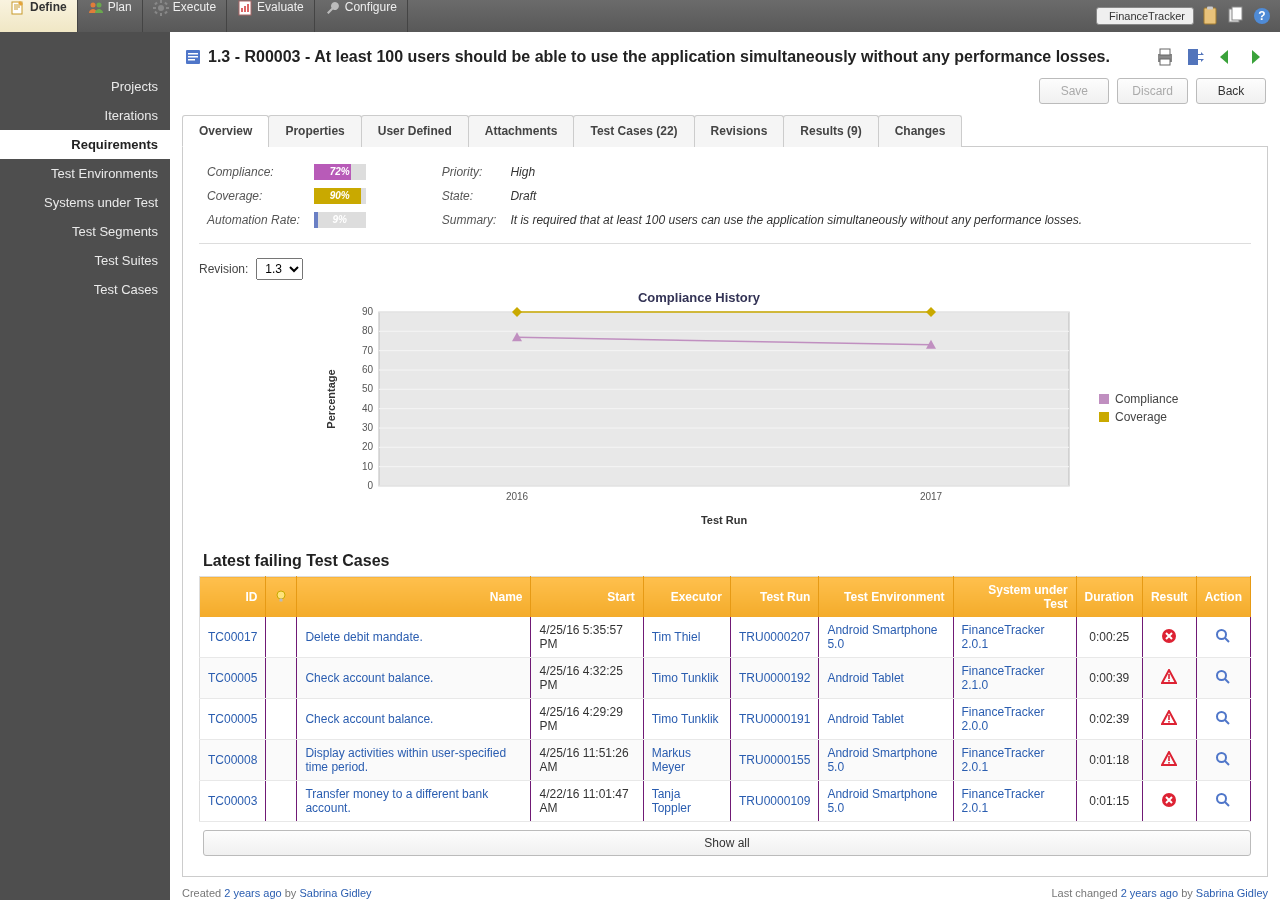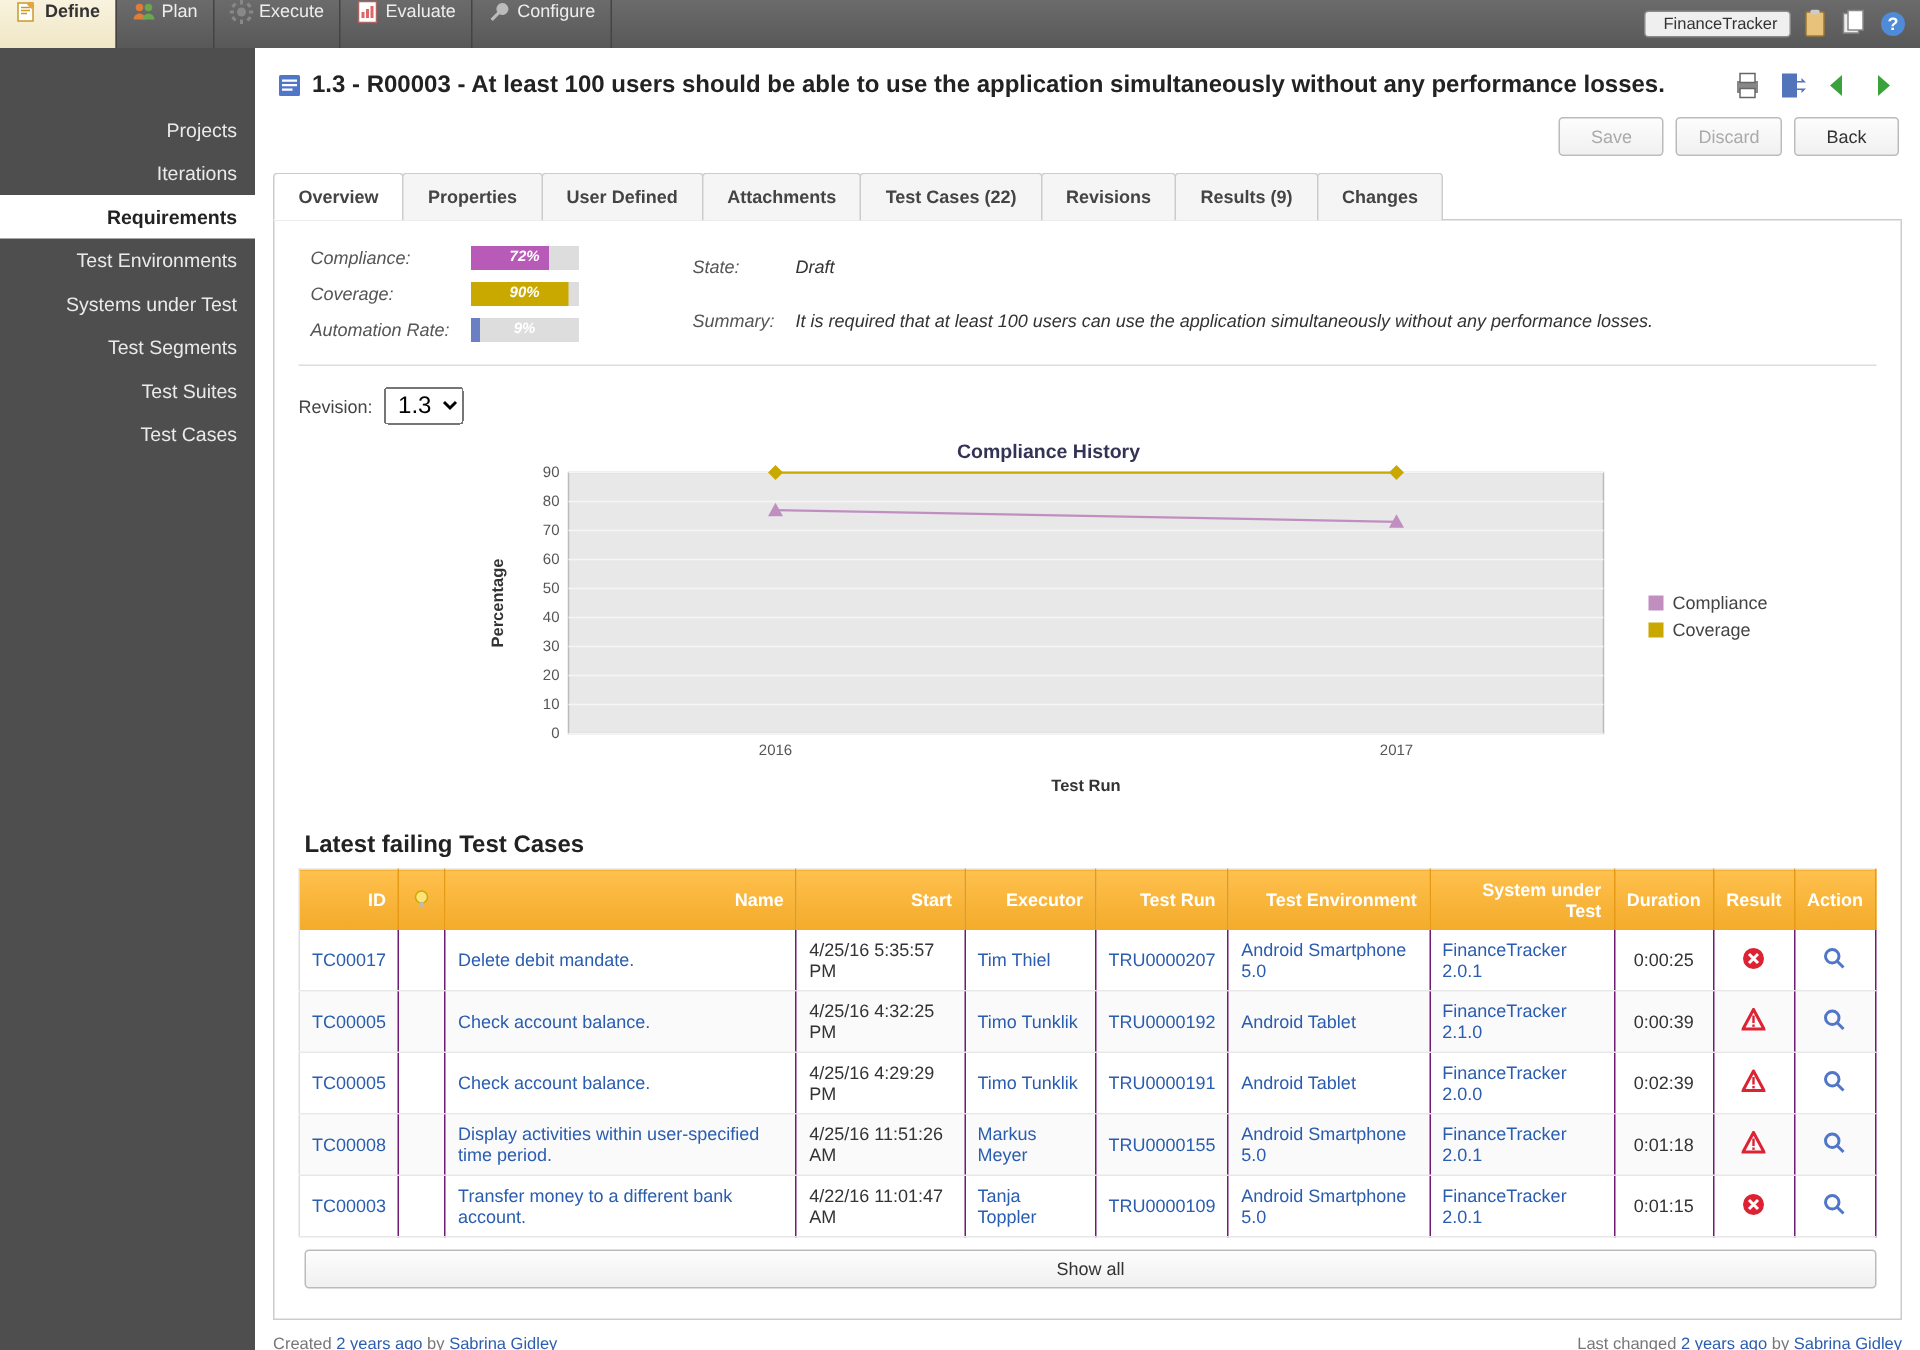--- a/index.html
+++ b/index.html
@@ -153,31 +153,31 @@
     border: 1px solid #ccc;
     border-top: none;
     margin: 0 4px;
     padding: 12px 16px 20px 16px;
   }
 
   
   .metrics { display:flex; gap:60px; margin-bottom:8px;font-style:italic;}
   .metrics table td { padding: 3px 6px; font-size:12px; color:#333; vertical-align:middle;}
   .metrics td.label{color:#555;}
-  .bar { width:72px; height:16px; background:#ddd; position:relative; font-size:10px; color:#fff; text-align:center; line-height:16px; font-weight:bold;}
+  .bar { width:52px; height:16px; background:#ddd; position:relative; font-size:10px; color:#fff; text-align:center; line-height:16px; font-weight:bold;}
   .bar .fill{ position:absolute; left:0; top:0; bottom:0; }
   .bar .txt{ position:relative; z-index:1; }
   .bar.compliance .fill{ background:#b85bb8;}
   .bar.coverage .fill{ background:#c9a900;}
   .bar.automation .fill{ background:#6a7fc4;}
 
   hr.sep{ border:none; border-top:1px solid #ddd; margin:10px 0 14px 0;}
 
   .revrow{ display:flex; align-items:center; gap:8px; font-size:12px; color:#444; margin-bottom:8px;}
-  .revrow select{ font-size:16px; padding:2px 4px;}
+  .revrow select{ font-size:12px; padding:2px 4px;}
 
   
   .chartwrap{ display:flex; gap:20px; align-items:center; margin-left:120px; margin-top:4px;}
   .chartwrap svg{ }
   .legend{ font-size:12px; color:#444;}
   .legend div{ display:flex; align-items:center; gap:6px; margin:4px 0;}
   .legend .sw{ width:10px;height:10px; }
 
   .secheader{ font-size:16px; font-weight:bold; color:#222; margin:24px 0 6px 4px;}
 
@@ -387,20 +387,24 @@
                   <div class="bar automation">
                     <div class="fill" id="fill-automation" style="width: 9%;"></div>
                     <div class="txt">9%</div>
                   </div>
                 </td>
           </tr>
         </tbody>
           </table>
         <table>
           <tbody>
+              <tr>
+            <td class="label">Priority:</td>
+            <td>High</td>
+          </tr>
           <tr>
             <td class="label">State:</td>
             <td>Draft</td>
           </tr>
           <tr>
             <td class="label">Summary:</td>
             <td style="max-width:600px;">It is required that at least 100 users can use the application simultaneously without any performance losses.</td>
           </tr>
         </tbody>
           </table>

